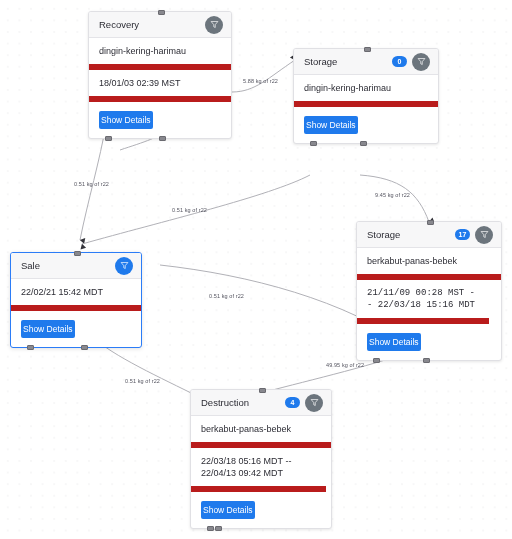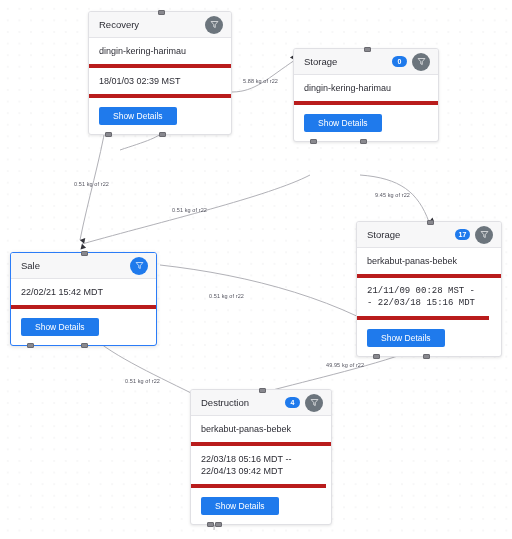--- a/index.html
+++ b/index.html
@@ -101,34 +101,34 @@
     justify-content: center;
   }
   .filter-btn.active {
     background: #1f7aec;
   }
   .filter-btn svg { display: block; }
   .node-row {
     font-size: 9px;
     color: #2c2c34;
     padding: 7px 10px;
-    border-bottom: 4px solid #b91c1c;
+    border-bottom: 6px solid #b91c1c;
     line-height: 12px;
     font-family: "Liberation Sans", sans-serif;
   }
   .node-foot {
     padding: 7px 10px 9px 10px;
   }
   .btn-details {
     background: #1f7aec;
     color: #ffffff;
     font-size: 8.5px;
     border: none;
     border-radius: 2px;
-    padding: 4px 14px;
+    padding: 4px 2px;
     font-family: "Liberation Sans", sans-serif;
     cursor: pointer;
     display: inline-block;
   }
   .handle {
     position: absolute;
     width: 5px;
     height: 3px;
     background: #88888e;
     border: 0.5px solid #6a6a70;
@@ -225,21 +225,21 @@
     </div>
     <div class="node-row">berkabut-panas-bebek</div>
     <div class="node-row" style="max-width:112px;font-family:Liberation Mono, monospace;">21/11/09 00:28 MST -- 22/03/18 15:16 MDT</div>
     <div class="node-foot">
       <button class="btn-details">Show Details</button>
     </div>
     <div class="handle bottom" style="left:16px;"></div>
     <div class="handle bottom" style="left:66px;"></div>
   </div>
 
-  <div class="node selected" style="left:10px; top:252px; width:147px;">
+  <div class="node selected" style="left:10px; top:252px; width:132px;">
     <div class="handle top" style="left:50%; margin-left:-2.5px;"></div>
     <div class="node-header">
       <span class="node-title">Sale</span>
       <div class="header-right">
         <div class="filter-btn active">
           <svg width="9" height="9" viewBox="0 0 12 12">
               <path d="M1.5,2 L10.5,2 L7,6.2 L7,10 L5,9 L5,6.2 Z" fill="none" stroke="#ffffff" stroke-width="0.9" stroke-linejoin="round"></path>
             </svg>
         </div>
       </div>

